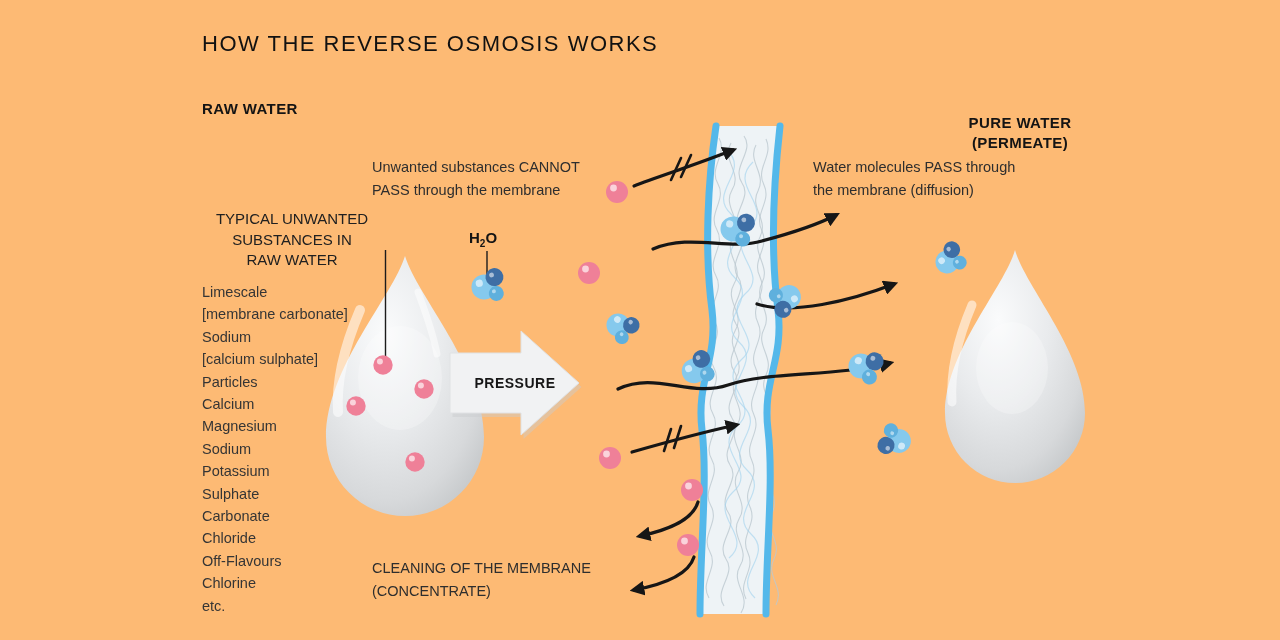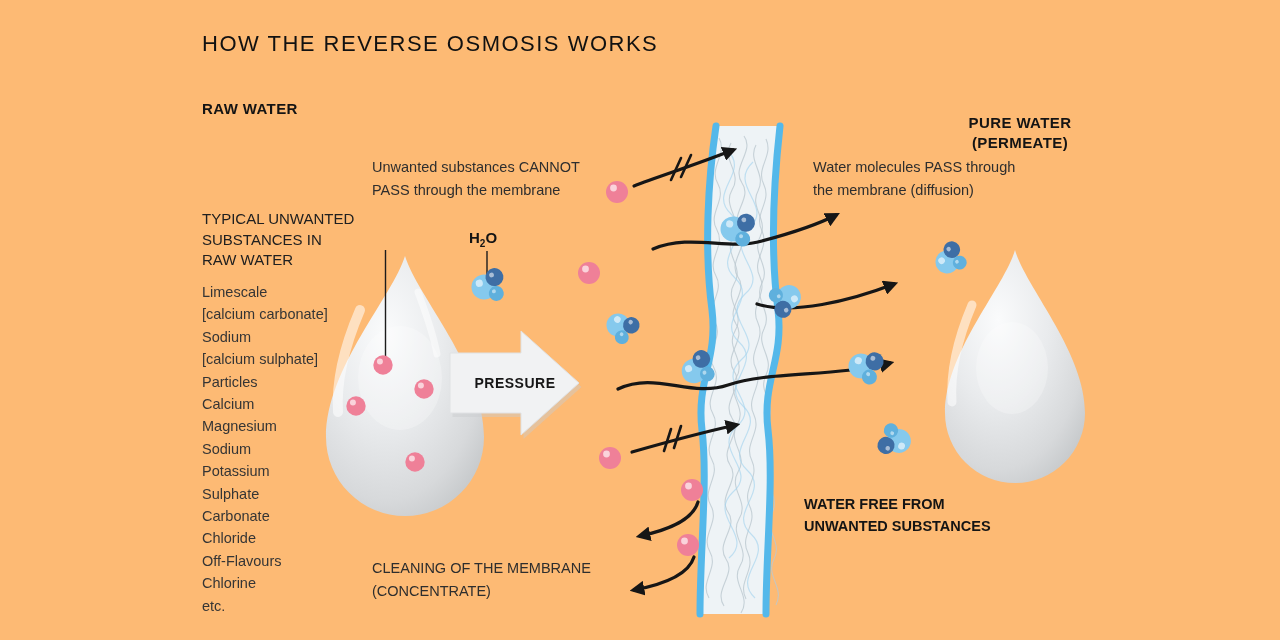--- a/index.html
+++ b/index.html
@@ -146,51 +146,47 @@
   <div class="abs note" style="left:372px; top:156px; width:230px;">
     <div>Unwanted substances CANNOT</div>
     <div>PASS through the membrane</div>
   </div>
 
   <div class="abs note" style="left:813px; top:156px; width:240px;">
     <div>Water molecules PASS through</div>
     <div>the membrane (diffusion)</div>
   </div>
 
-  <div class="abs heading-3l" style="left:202px; top:209px; width:180px;">
+  <div class="abs heading-3l" style="left:202px; top:209px; width:180px;text-align:center;">
     <div>TYPICAL UNWANTED</div>
     <div>SUBSTANCES IN</div>
     <div>RAW WATER</div>
   </div>
 
   <div class="abs substances" style="left:202px; top:281px; width:180px;">
       <div>Limescale</div>
-      <div>[calcium carbonate]</div>
+      <div>[membrane carbonate]</div>
       <div>Sodium</div>
       <div>[calcium sulphate]</div>
       <div>Particles</div>
       <div>Calcium</div>
       <div>Magnesium</div>
       <div>Sodium</div>
       <div>Potassium</div>
       <div>Sulphate</div>
       <div>Carbonate</div>
       <div>Chloride</div>
       <div>Off-Flavours</div>
       <div>Chlorine</div>
       <div>etc.</div>
     </div>
 
   <div class="abs h2o" style="left:469px; top:229px;"><span>H</span><span class="sub">2</span><span>O</span></div>
 
   <div class="abs pressure" style="left:455px; top:375px; width:120px;text-align:center;">PRESSURE</div>
 
-  <div class="abs note-bold" style="left:804px; top:494px; width:200px;">
-    <div>WATER FREE FROM</div>
-    <div>UNWANTED SUBSTANCES</div>
-  </div>
 
   <div class="abs note" style="left:372px; top:557px; width:250px;">
     <div>CLEANING OF THE MEMBRANE</div>
     <div>(CONCENTRATE)</div>
   </div>
 
 </div>
 
 </body></html>

